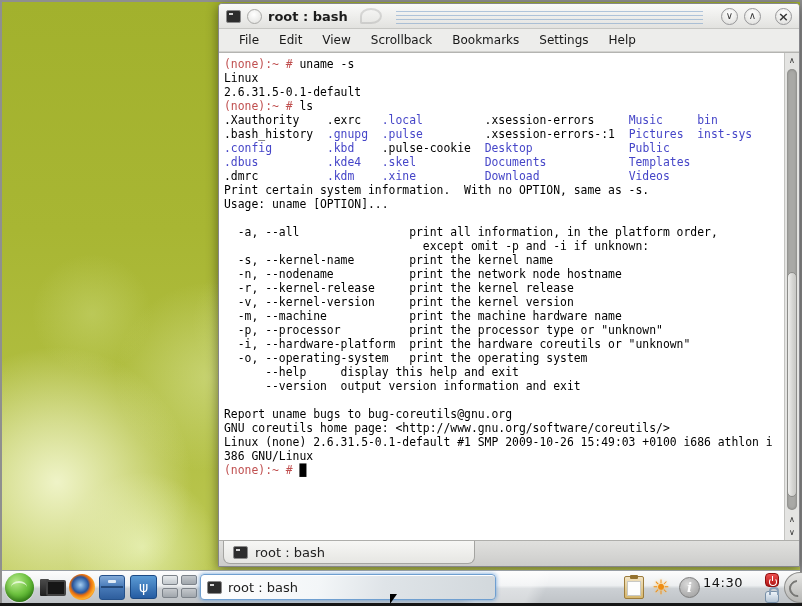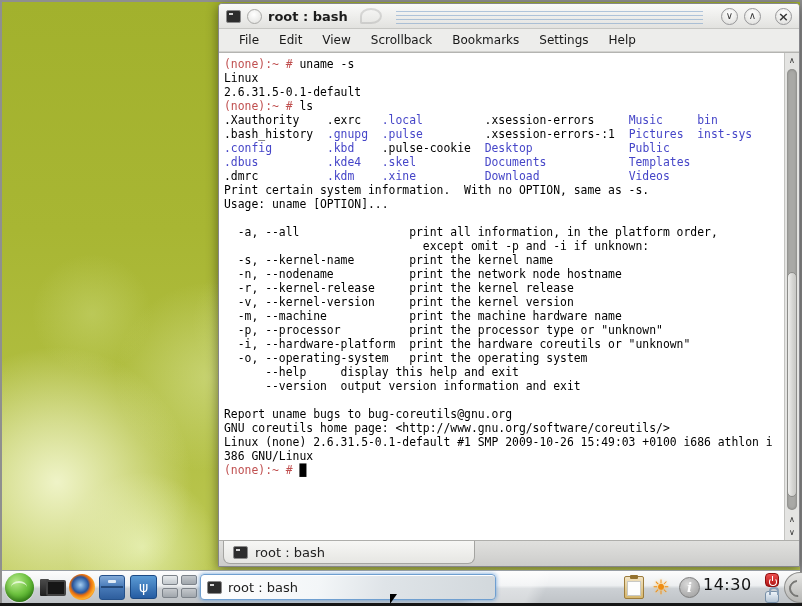--- a/index.html
+++ b/index.html
@@ -130,21 +130,21 @@
   .tray-clipboard::before { content:""; position:absolute; left:5px; top:-2px; width:8px; height:4px; background:#94722f; border-radius:1px; }
   .tray-clipboard::after { content:""; position:absolute; left:2px; top:4px; right:2px; bottom:2px; background:#fdfdfd; border:1px solid #c8c8c4; }
 
   .tray-sun { left:647px; top:3px; width:24px; height:26px; font-size:20px; line-height:26px;
     text-align:center; color:#ef8d12; text-shadow:0 0 3px #ffc050; }
 
   .tray-info { left:677px; top:6px; width:21px; height:21px; border-radius:50%;
     background:radial-gradient(circle at 40% 32%,#dadada,#989898); border:1px solid #7e7e7e;
     color:#fff; font:italic bold 13px/19px "DejaVu Serif", serif; text-align:center; }
 
-  .clock { left:701px; top:4px; width:60px; font-size:16px; color:#111; letter-spacing:0.5px; }
+  .clock { left:701px; top:4px; width:60px; font-size:13px; color:#111; letter-spacing:0.5px; }
 
   .leave { left:763px; top:2px; width:15px; height:30px; display:flex; flex-direction:column; gap:1px; }
   .power-btn { width:14px; height:14px; border-radius:4px; border:1px solid #8d0f0f;
     background:linear-gradient(180deg,#ee5050,#b01414); position:relative; }
   .power-btn::before { content:""; position:absolute; left:3px; top:4px; width:6px; height:6px;
     border:1.5px solid #fff; border-radius:50%; border-top-color:transparent; }
   .power-btn::after { content:""; position:absolute; left:5.5px; top:2px; width:1.5px; height:5px; background:#fff; }
   .lock-btn { width:14px; height:12px; border-radius:3px; border:1px solid #7890a8;
     background:linear-gradient(180deg,#eef4fa,#b4c4d4); position:relative; margin-top:3px; }
   .lock-btn::before { content:""; position:absolute; left:3px; top:-5px; width:6px; height:6px;

